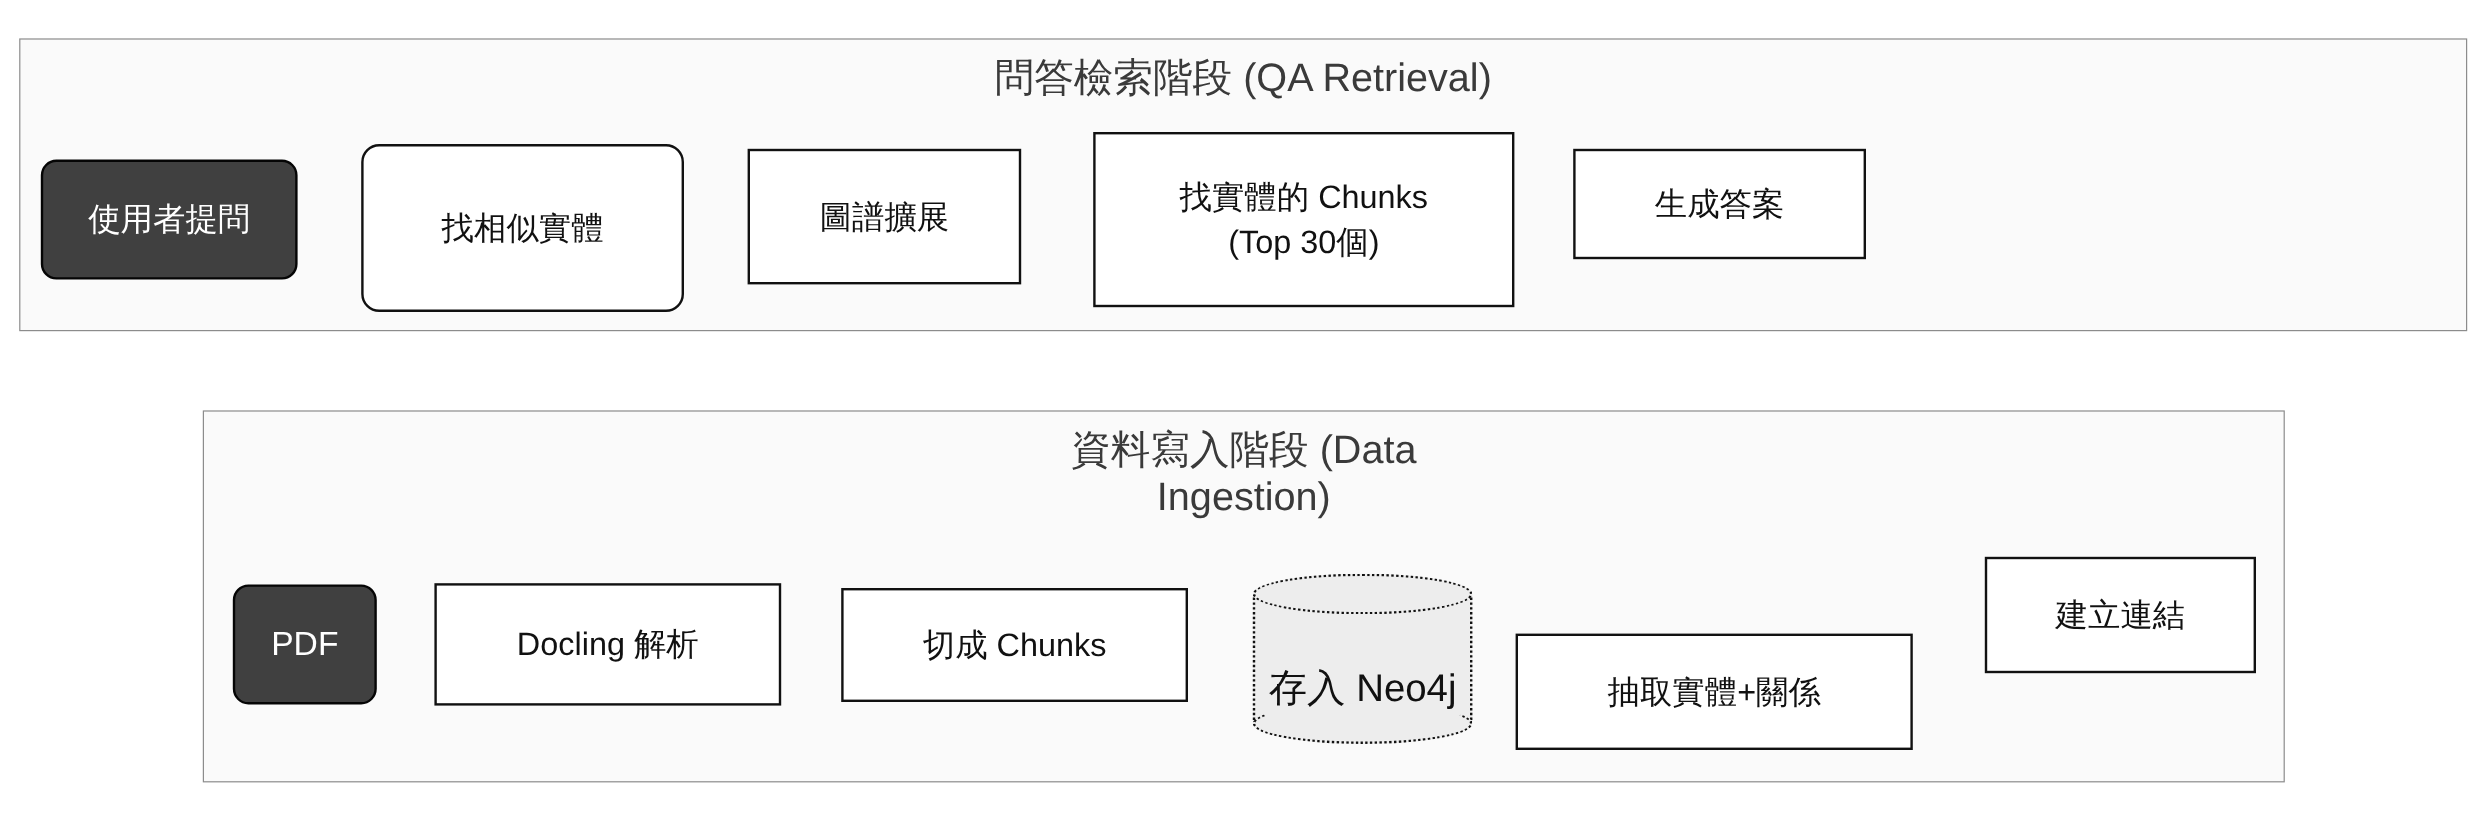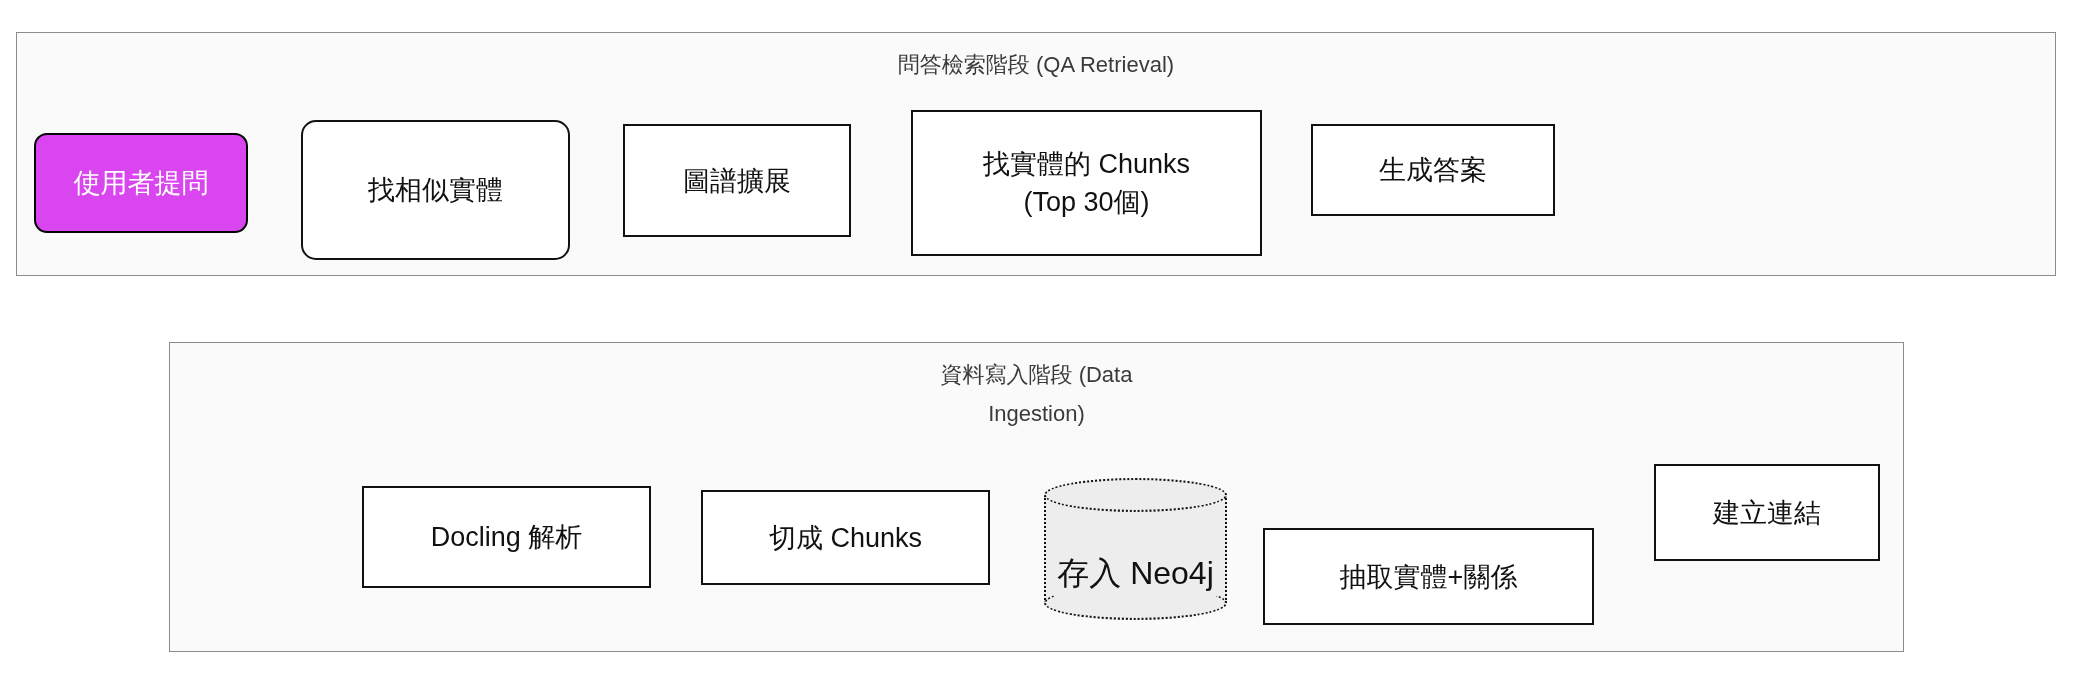--- a/index.html
+++ b/index.html
@@ -28,42 +28,42 @@
     background: #fafafa;
     border: 1.5px solid #8c8c8c;
     box-sizing: border-box;
   }
   .panel-title {
     position: absolute;
     left: 0;
     right: 0;
     text-align: center;
     color: #3a3a3a;
-    font-size: 22px;
+    font-size: 33px;
     line-height: 39px;
     white-space: pre-line;
   }
 
   
   .node {
     position: absolute;
     box-sizing: border-box;
     display: flex;
     align-items: center;
     justify-content: center;
     text-align: center;
     color: #111111;
     font-size: 27px;
     line-height: 38px;
     white-space: pre-line;
     background: #ffffff;
     border: 2.5px solid #111111;
   }
   .node.dark {
-    background: #d946ef;
+    background: #404040;
     color: #ffffff;
     border: 2.5px solid #050505;
     border-radius: 13px;
   }
 
   
   .cylinder {
     position: absolute;
     box-sizing: border-box;
   }
@@ -171,20 +171,23 @@
   <div class="node" style="left:1311px; top:124px; width:244px; height:92px;">
     <span>生成答案</span>
   </div>
 
 
   <div class="panel" style="left:169px; top:342px; width:1735px; height:310px;">
     <div class="panel-title" style="top:12px;">資料寫入階段 (Data
 Ingestion)</div>
   </div>
 
+  <div class="node dark" style="left:194px; top:487px; width:120px; height:100px; font-size:28px;">
+    <span>PDF</span>
+  </div>
 
   <div class="node" style="left:362px; top:486px; width:289px; height:102px;">
     <span>Docling 解析</span>
   </div>
 
   <div class="node" style="left:701px; top:490px; width:289px; height:95px;">
     <span>切成 Chunks</span>
   </div>
 
   <div class="cylinder" style="left:1044px; top:478px; width:183px; height:142px;">

